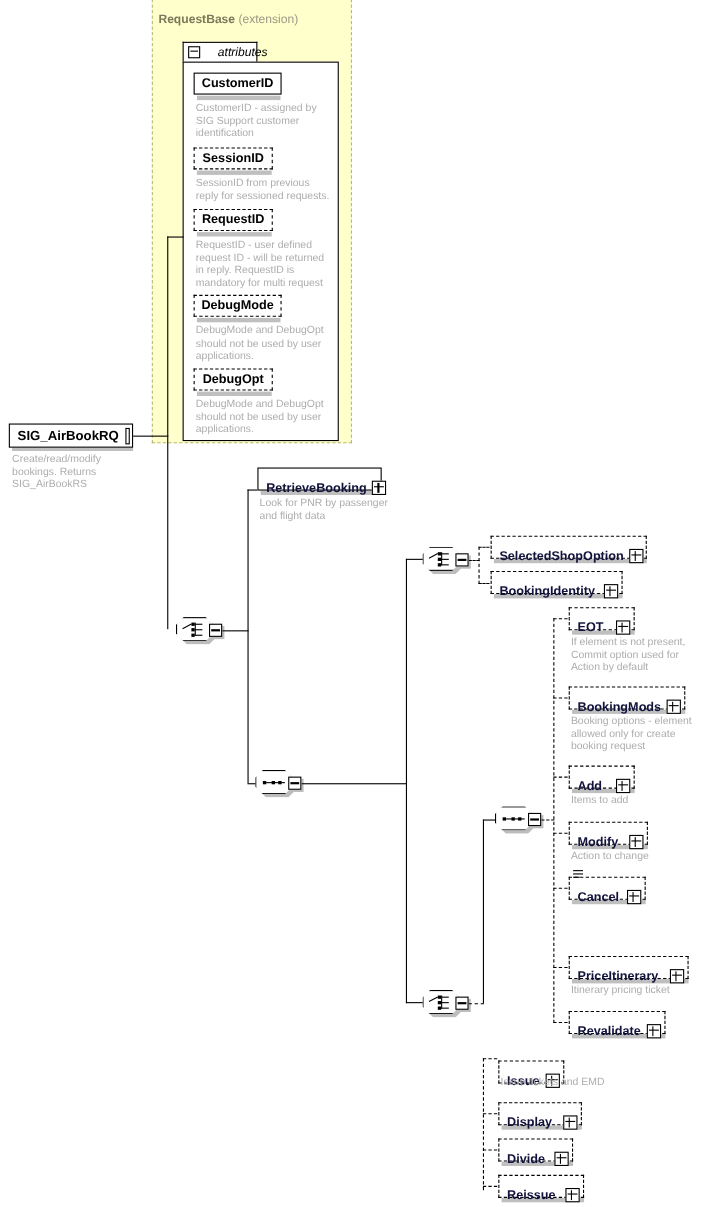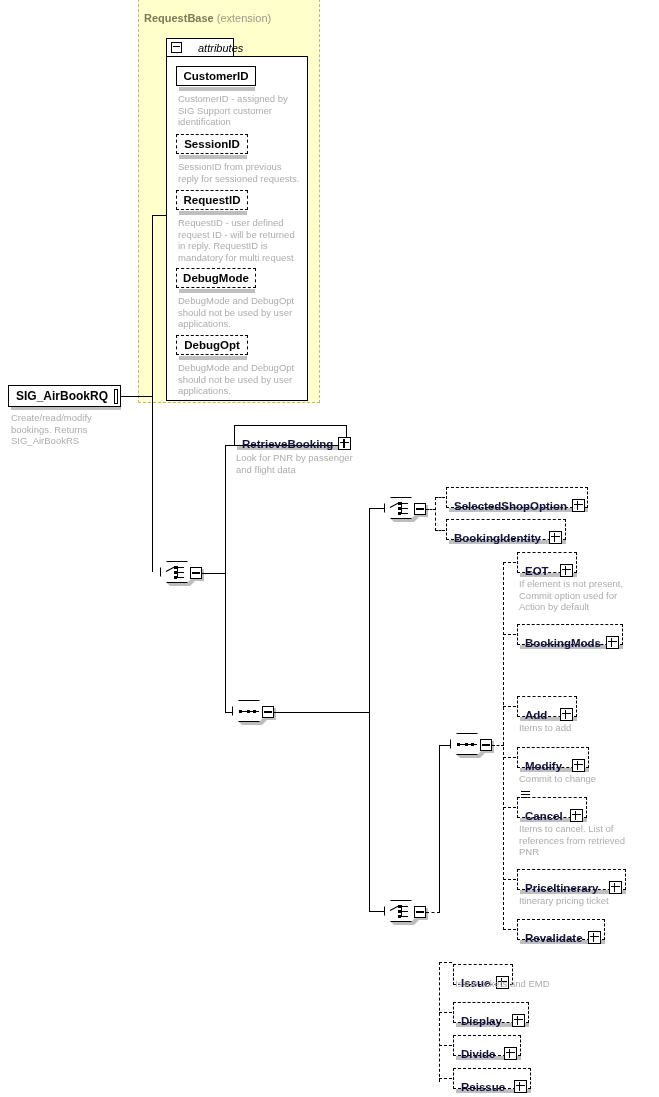--- a/index.html
+++ b/index.html
@@ -338,49 +338,49 @@
     <span class="box plus"></span>
   </div>
   <div class="doc" style="left:519px;top:578px;width:120px;">If element is not present, Commit option used for Action by default</div>
 
   <div class="ln-h d" style="left:503px;top:634px;width:13px;"></div>
   <div class="shadow" style="left:520px;top:645px;width:103px;"></div>
   <div class="node dash" style="left:517px;top:624px;width:106px;">
     <span class="lbl">BookingMods</span>
     <span class="box plus"></span>
   </div>
+  <div class="doc" style="left:519px;top:650px;width:122px;">Booking options - element allowed only for create booking request</div>
 
   <div class="ln-h d" style="left:503px;top:706px;width:13px;"></div>
   <div class="shadow" style="left:520px;top:717px;width:57px;"></div>
   <div class="node dash" style="left:517px;top:696px;width:60px;">
     <span class="lbl">Add</span>
     <span class="box plus"></span>
   </div>
   <div class="doc" style="left:519px;top:722px;width:120px;">Items to add</div>
 
   <div class="ln-h d" style="left:503px;top:757px;width:13px;"></div>
   <div class="shadow" style="left:520px;top:768px;width:69px;"></div>
   <div class="node dash" style="left:517px;top:747px;width:72px;">
     <span class="lbl">Modify</span>
     <span class="box plus"></span>
   </div>
-  <div class="doc" style="left:519px;top:773px;width:120px;">Commit to change</div>
+  <div class="doc" style="left:519px;top:773px;width:120px;">Action to change</div>
 
   <div class="ln-h d" style="left:503px;top:807px;width:13px;"></div>
   <div class="shadow" style="left:520px;top:818px;width:67px;"></div>
   <div class="node dash" style="left:517px;top:797px;width:70px;">
     <span class="lbl">Cancel</span>
     <span class="box plus"></span>
   </div>
   <div class="multi" style="left:521px;top:791px;">
     <i></i>
       <i></i>
       <i></i>
   </div>
-  <div class="doc" style="left:519px;top:823px;width:124px;">Items to cancel. List of references from retrieved PNR</div>
 
   <div class="ln-h d" style="left:503px;top:879px;width:13px;"></div>
   <div class="shadow" style="left:520px;top:890px;width:106px;"></div>
   <div class="node dash" style="left:517px;top:869px;width:109px;">
     <span class="lbl">PriceItinerary</span>
     <span class="box plus"></span>
   </div>
   <div class="doc" style="left:519px;top:895px;width:126px;">Itinerary pricing ticket</div>
 
   <div class="ln-h d" style="left:503px;top:929px;width:13px;"></div>

